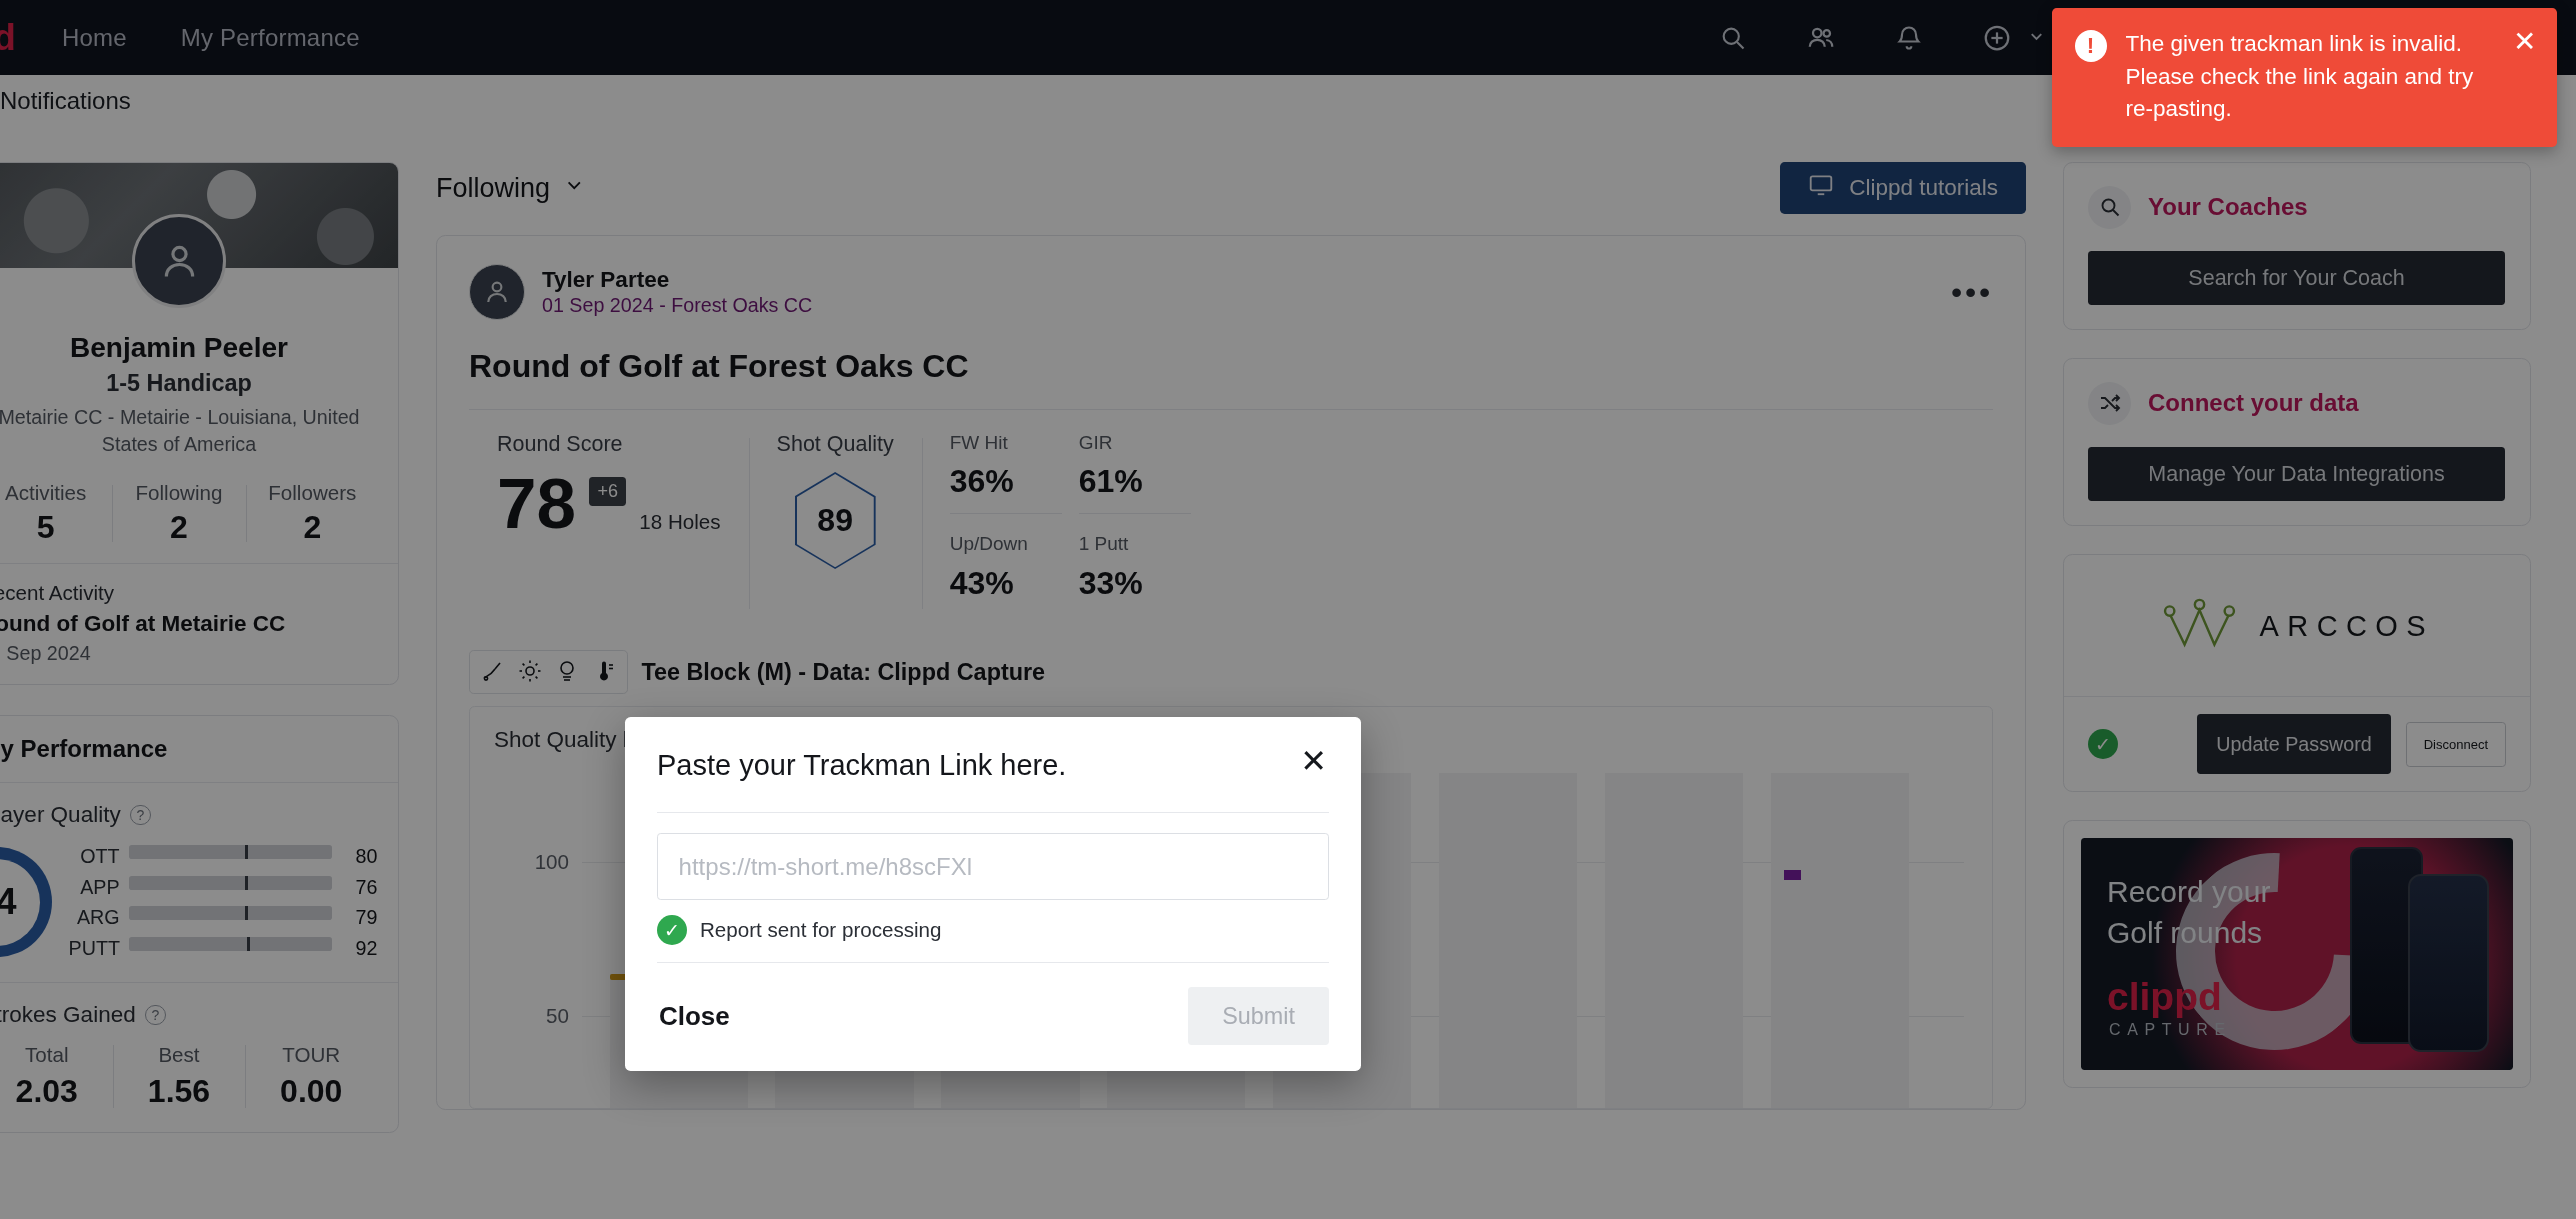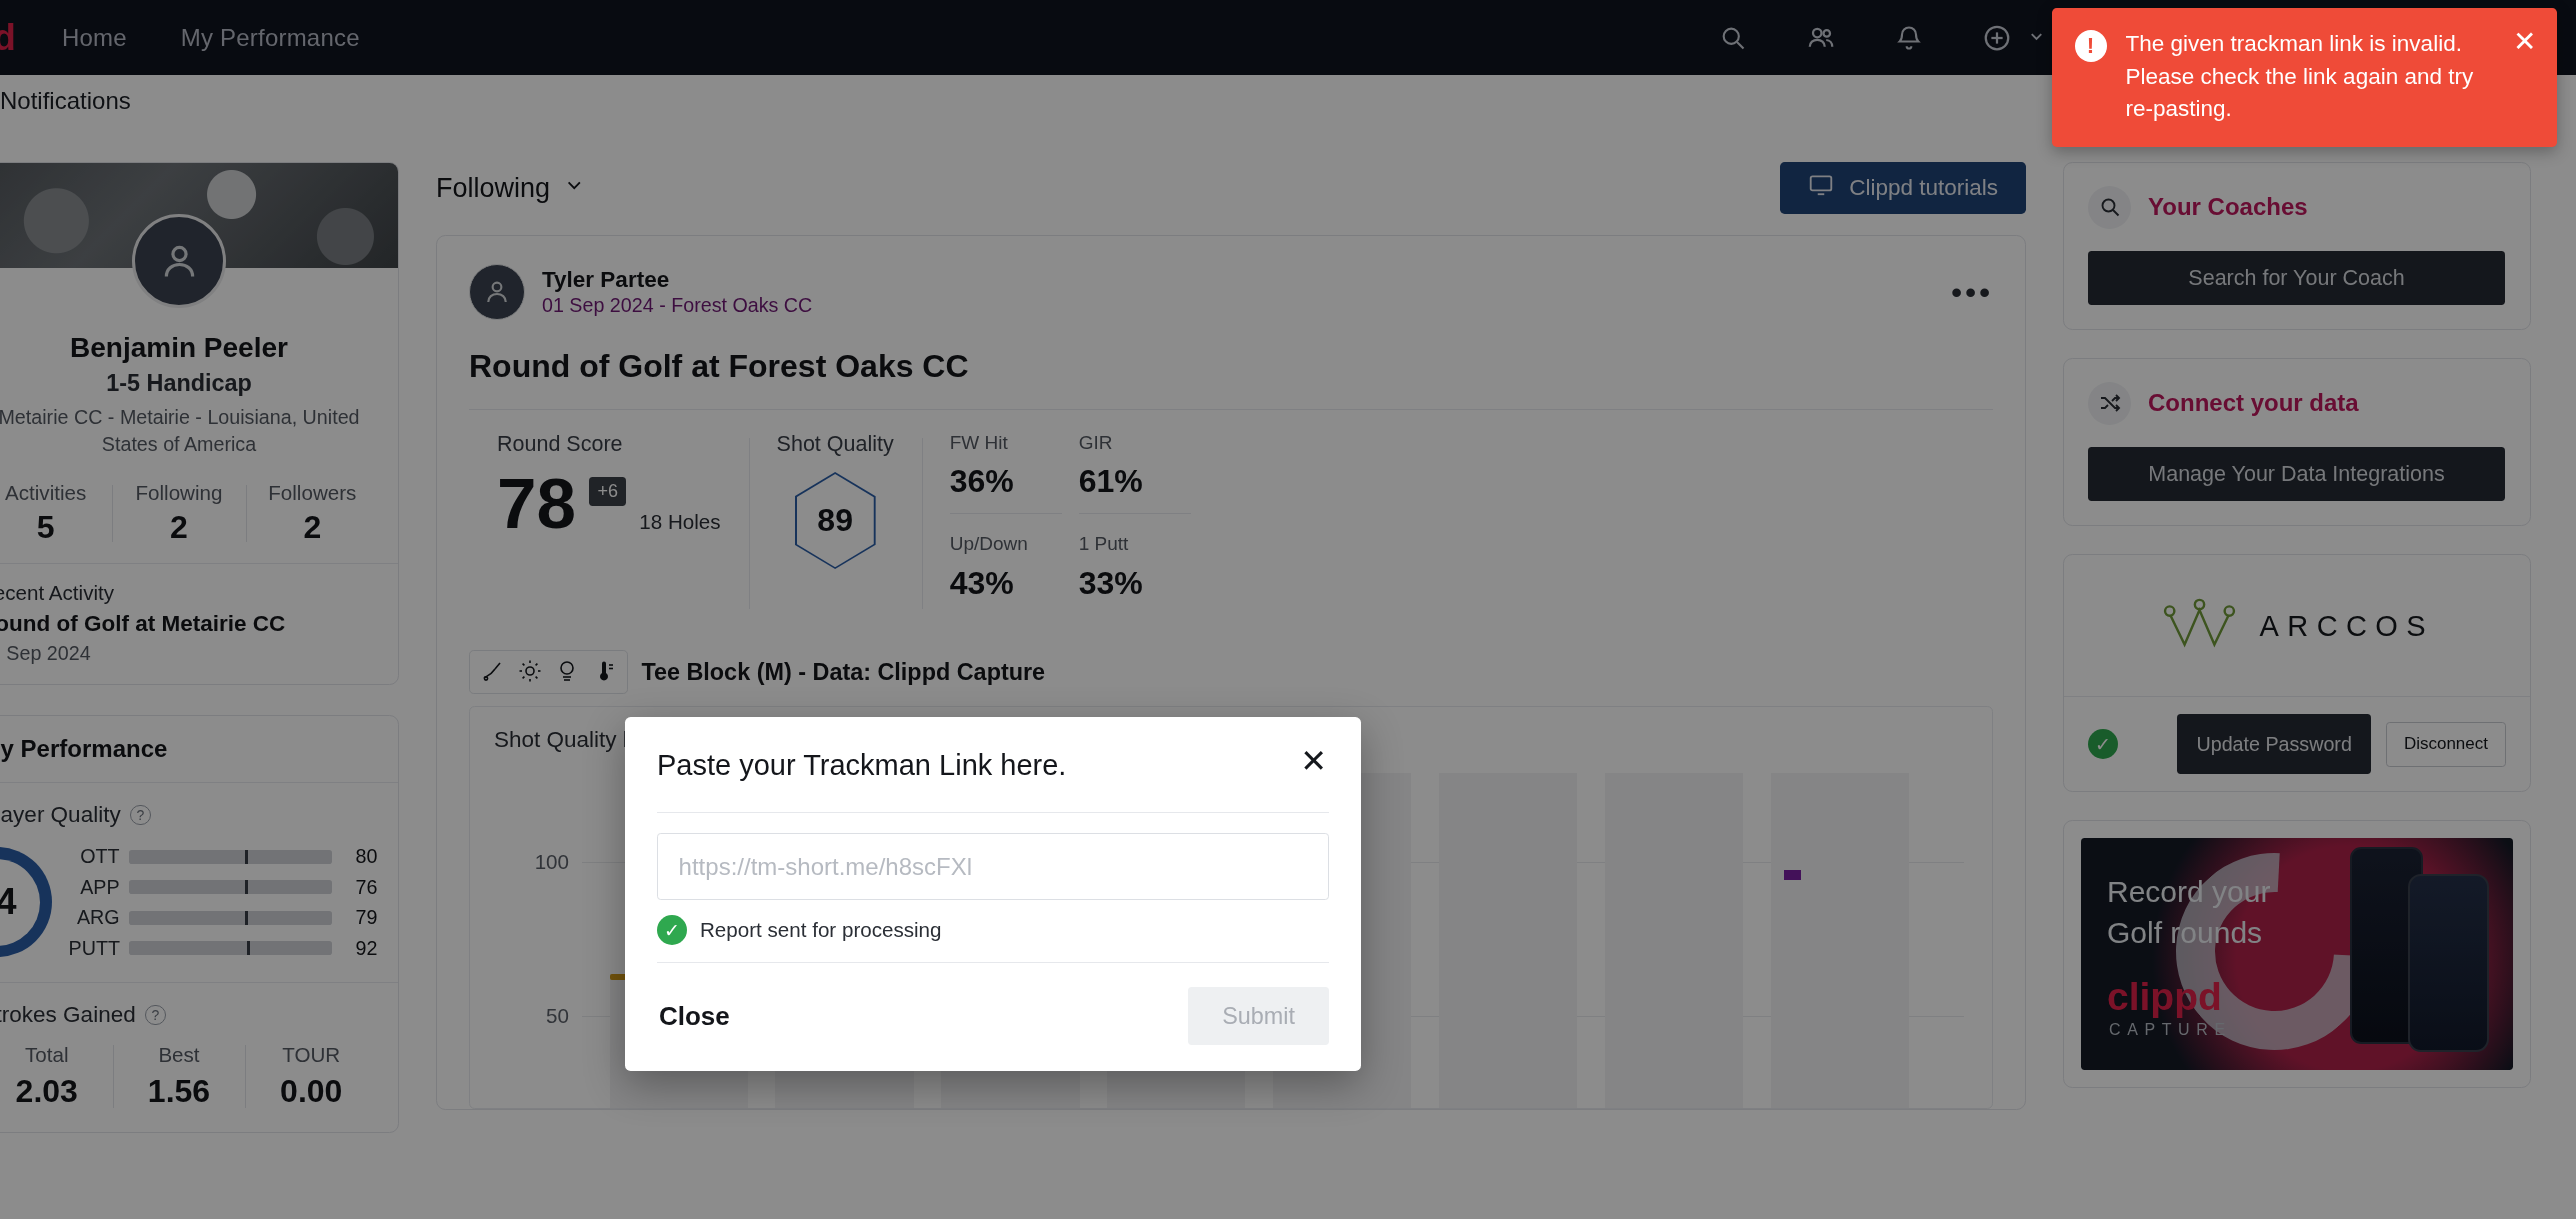--- a/index.html
+++ b/index.html
@@ -116,21 +116,21 @@
     background: conic-gradient(#2b5ea7 0 84%, #e5e7eb 84% 100%);
   }
   .donut::after {
     content: ""; position: absolute; inset: 11.2px; border-radius: 50%; background: #fff;
   }
   .donut-val {
     position: absolute; inset: 0; display: flex; align-items: center; justify-content: center;
     font-size: 36px; font-weight: 700; color: #14161b; z-index: 2;
   }
   .bars { flex: 1; display: flex; flex-direction: column; gap: 7.5px; }
-  .bar-row { display: flex; align-items: center; gap: 9.4px; font-size: 19.7px; color: #2b2f36; }
+  .bar-row { display: flex; align-items: flex-start; gap: 9.4px; font-size: 19.7px; color: #2b2f36; }
   .bar-name { width: 51px; text-align: right; }
   .bar-track {
     flex: 1; height: 14px; background: #cfd2d7; border-radius: 2.8px; position: relative; overflow: hidden;
   }
   .bar-fill { height: 100%; border-radius: 2.8px; }
   .bar-tick { position: absolute; top: -2.8px; bottom: -2.8px; width: 2.8px; background: #3a3f48; }
   .bar-val { width: 36px; text-align: right; font-size: 19.7px; color: #14161b; }
   .sg-table { display: flex; margin-top: 15px; }
   .sg-col { flex: 1; text-align: center; position: relative; }
   .sg-col + .sg-col::before {
@@ -236,21 +236,21 @@
   .green-check {
     width: 30px; height: 30px; border-radius: 50%; background: #2fa84f;
     display: flex; align-items: center; justify-content: center; color: #fff; font-size: 19px;
   }
   .btn-upd {
     margin-left: auto; background: #262b33; color: #e3e5e9; border: none; border-radius: 3.7px;
     height: 60px; padding: 0 19px; font-size: 19.7px; cursor: pointer; font-family: inherit;
   }
   .btn-disc {
     background: #fff; color: #15181d; border: 0.9px solid #c9ccd2; border-radius: 3.7px;
-    height: 45px; padding: 0 17px; font-size: 17px; cursor: pointer; font-family: inherit;
+    height: 45px; padding: 0 17px; font-size: 13px; cursor: pointer; font-family: inherit;
   }
   .promo { padding: 17px; }
   .promo-img {
     height: 232px; border-radius: 3.7px; position: relative; overflow: hidden;
     background: radial-gradient(circle at 62% 52%, #b0224a 0 112px, #141a26 197px),
                 linear-gradient(100deg, #121826 0%, #161d2c 60%, #0d1220 100%);
   }
   .promo-c {
     position: absolute; right: 140px; top: 15px; width: 197px; height: 197px; border-radius: 50%;
     border: 39px solid rgba(205,210,218,.75); border-right-color: transparent;

